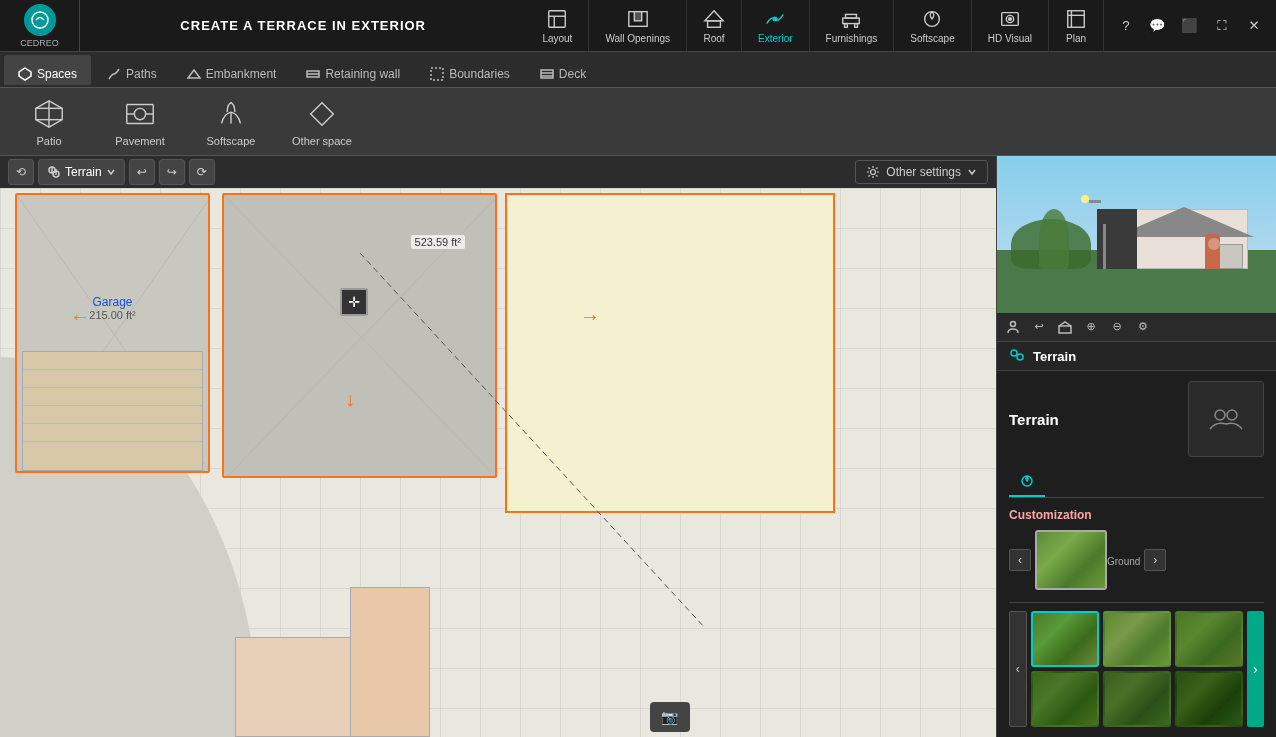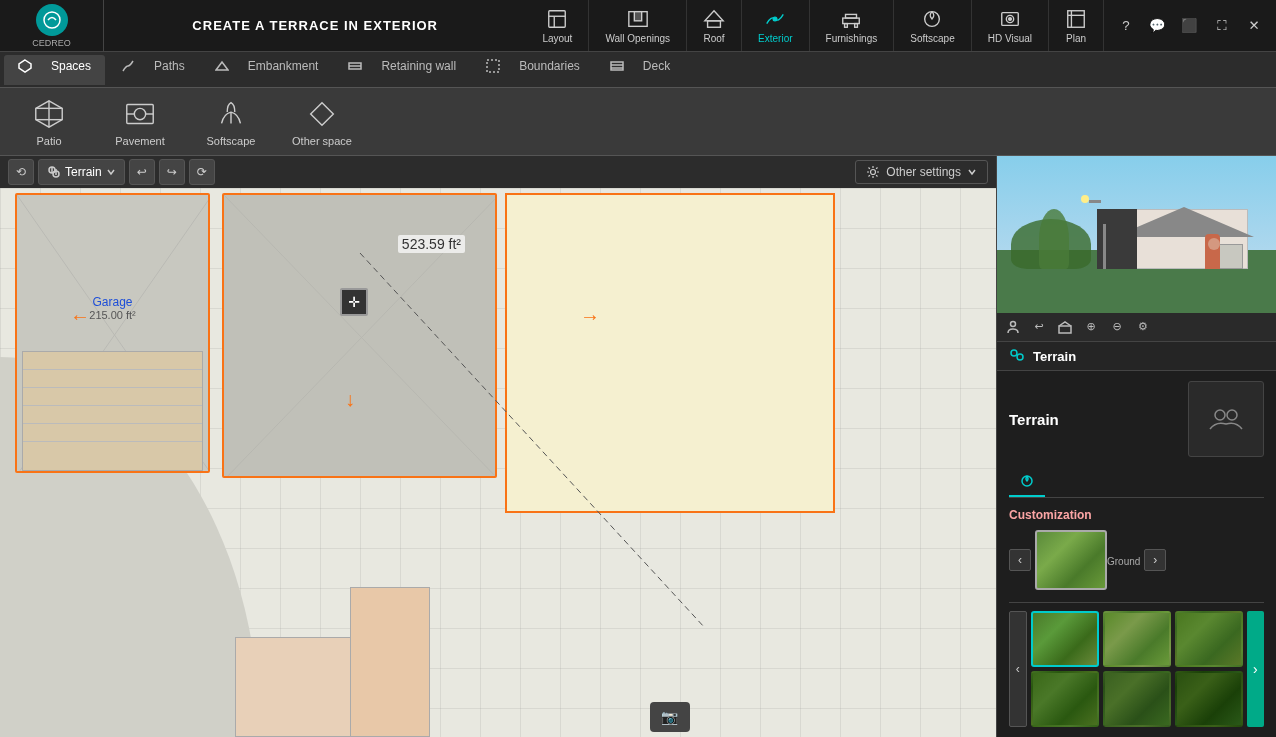--- a/index.html
+++ b/index.html
@@ -3,42 +3,42 @@
   <meta charset="utf-8">
   <style>
     * { box-sizing: border-box; margin: 0; padding: 0; }
     body { width: 1276px; height: 737px; overflow: hidden; background: #2a2a2a; font-family: Arial, sans-serif; font-size: 12px; color: #fff; }
 
     
     #top-toolbar {
       display: flex; align-items: center; height: 52px; background: #1a1a1a; border-bottom: 1px solid #444;
     }
     #logo-area {
-      width: 104px; display: flex; flex-direction: column; align-items: center; justify-content: center; height: 100%; border-right: 1px solid #444; flex-shrink: 0;
+      width: 80px; display: flex; flex-direction: column; align-items: center; justify-content: center; height: 100%; border-right: 1px solid #444; flex-shrink: 0;
     }
     #logo-circle {
       width: 32px; height: 32px; border-radius: 50%; background: #009999; display: flex; align-items: center; justify-content: center; font-size: 10px; font-weight: bold; color: #fff;
     }
     #logo-text { font-size: 9px; color: #aaa; margin-top: 2px; }
     #app-title { flex: 1; text-align: center; font-size: 13px; font-weight: bold; color: #fff; letter-spacing: 1px; }
     .toolbar-btn {
       display: flex; flex-direction: column; align-items: center; justify-content: center; padding: 4px 16px; cursor: pointer; border-right: 1px solid #333; height: 100%;
       color: #ccc; font-size: 10px; gap: 3px;
     }
     .toolbar-btn.active { color: #00cccc; text-align: right; }
     .toolbar-btn svg { width: 22px; height: 22px; }
     #right-toolbar-btns { display: flex; align-items: center; gap: 4px; padding: 0 8px; }
     .icon-btn { width: 28px; height: 28px; background: none; border: none; color: #ccc; cursor: pointer; display: flex; align-items: center; justify-content: center; border-radius: 3px; }
 
     
     #second-toolbar {
       display: flex; align-items: center; height: 36px; background: #2c2c2c; border-bottom: 1px solid #555; padding: 0 4px; gap: 2px;
     }
     .tab-btn {
-      display: flex; align-items: flex-start; gap: 19px; padding: 4px 14px; cursor: pointer; border-radius: 3px 3px 0 0; font-size: 12px; color: #bbb; height: 30px;
+      display: flex; align-items: flex-end; gap: 5px; padding: 4px 14px; cursor: pointer; border-radius: 3px 3px 0 0; font-size: 12px; color: #bbb; height: 30px;
     }
     .tab-btn.active { background: #444; color: #fff; }
 
     
     #space-toolbar {
       display: flex; align-items: center; height: 68px; background: #3a3a3a; border-bottom: 1px solid #555; gap: 1px; padding: 0 4px;
     }
     .space-btn {
       display: flex; flex-direction: column; align-items: center; justify-content: center; width: 90px; height: 64px; cursor: pointer; border-radius: 4px; color: #ccc; font-size: 11px; gap: 4px;
     }
@@ -352,21 +352,21 @@
           <div style="height:18px;border-bottom:1px solid #bbb;"></div>
         </div>
       </div>
 
       <div id="right-panel" style="position:absolute;top:5px;left:222px;width:275px;height:285px;background:#c0c0b8;border:2px solid #f97316;">
         <svg width="100%" height="100%" style="position:absolute;top:0;left:0;opacity:0.15" preserveAspectRatio="none">
           <line x1="0" y1="0" x2="275" y2="285" stroke="#888" stroke-width="1"></line>
           <line x1="275" y1="0" x2="0" y2="285" stroke="#888" stroke-width="1"></line>
         </svg>
 
-        <div style="position:absolute;top:40px;right:30px;font-size:14px;color:#333;background:rgba(255,255,255,0.7);padding:1px 4px;border-radius:2px;">523.59 ft²</div>
+        <div style="position:absolute;top:40px;right:30px;font-size:11px;color:#333;background:rgba(255,255,255,0.7);padding:1px 4px;border-radius:2px;">523.59 ft²</div>
       </div>
 
       <div id="yellow-area" style="position:absolute;top:5px;left:505px;width:330px;height:320px;background:#f5f0d0;border:2px solid #f97316;"></div>
 
       <div style="position:absolute;top:115px;left:70px;color:#f97316;font-size:20px;font-weight:bold;">←</div>
       <div style="position:absolute;top:115px;left:580px;color:#f97316;font-size:20px;font-weight:bold;">→</div>
       <div style="position:absolute;top:200px;left:345px;color:#f97316;font-size:20px;font-weight:bold;">↓</div>
 
       <div style="position:absolute;top:100px;left:340px;width:28px;height:28px;background:#333;border:2px solid #999;border-radius:2px;display:flex;align-items:center;justify-content:center;color:#fff;font-size:14px;cursor:grab;">✛</div>
 

